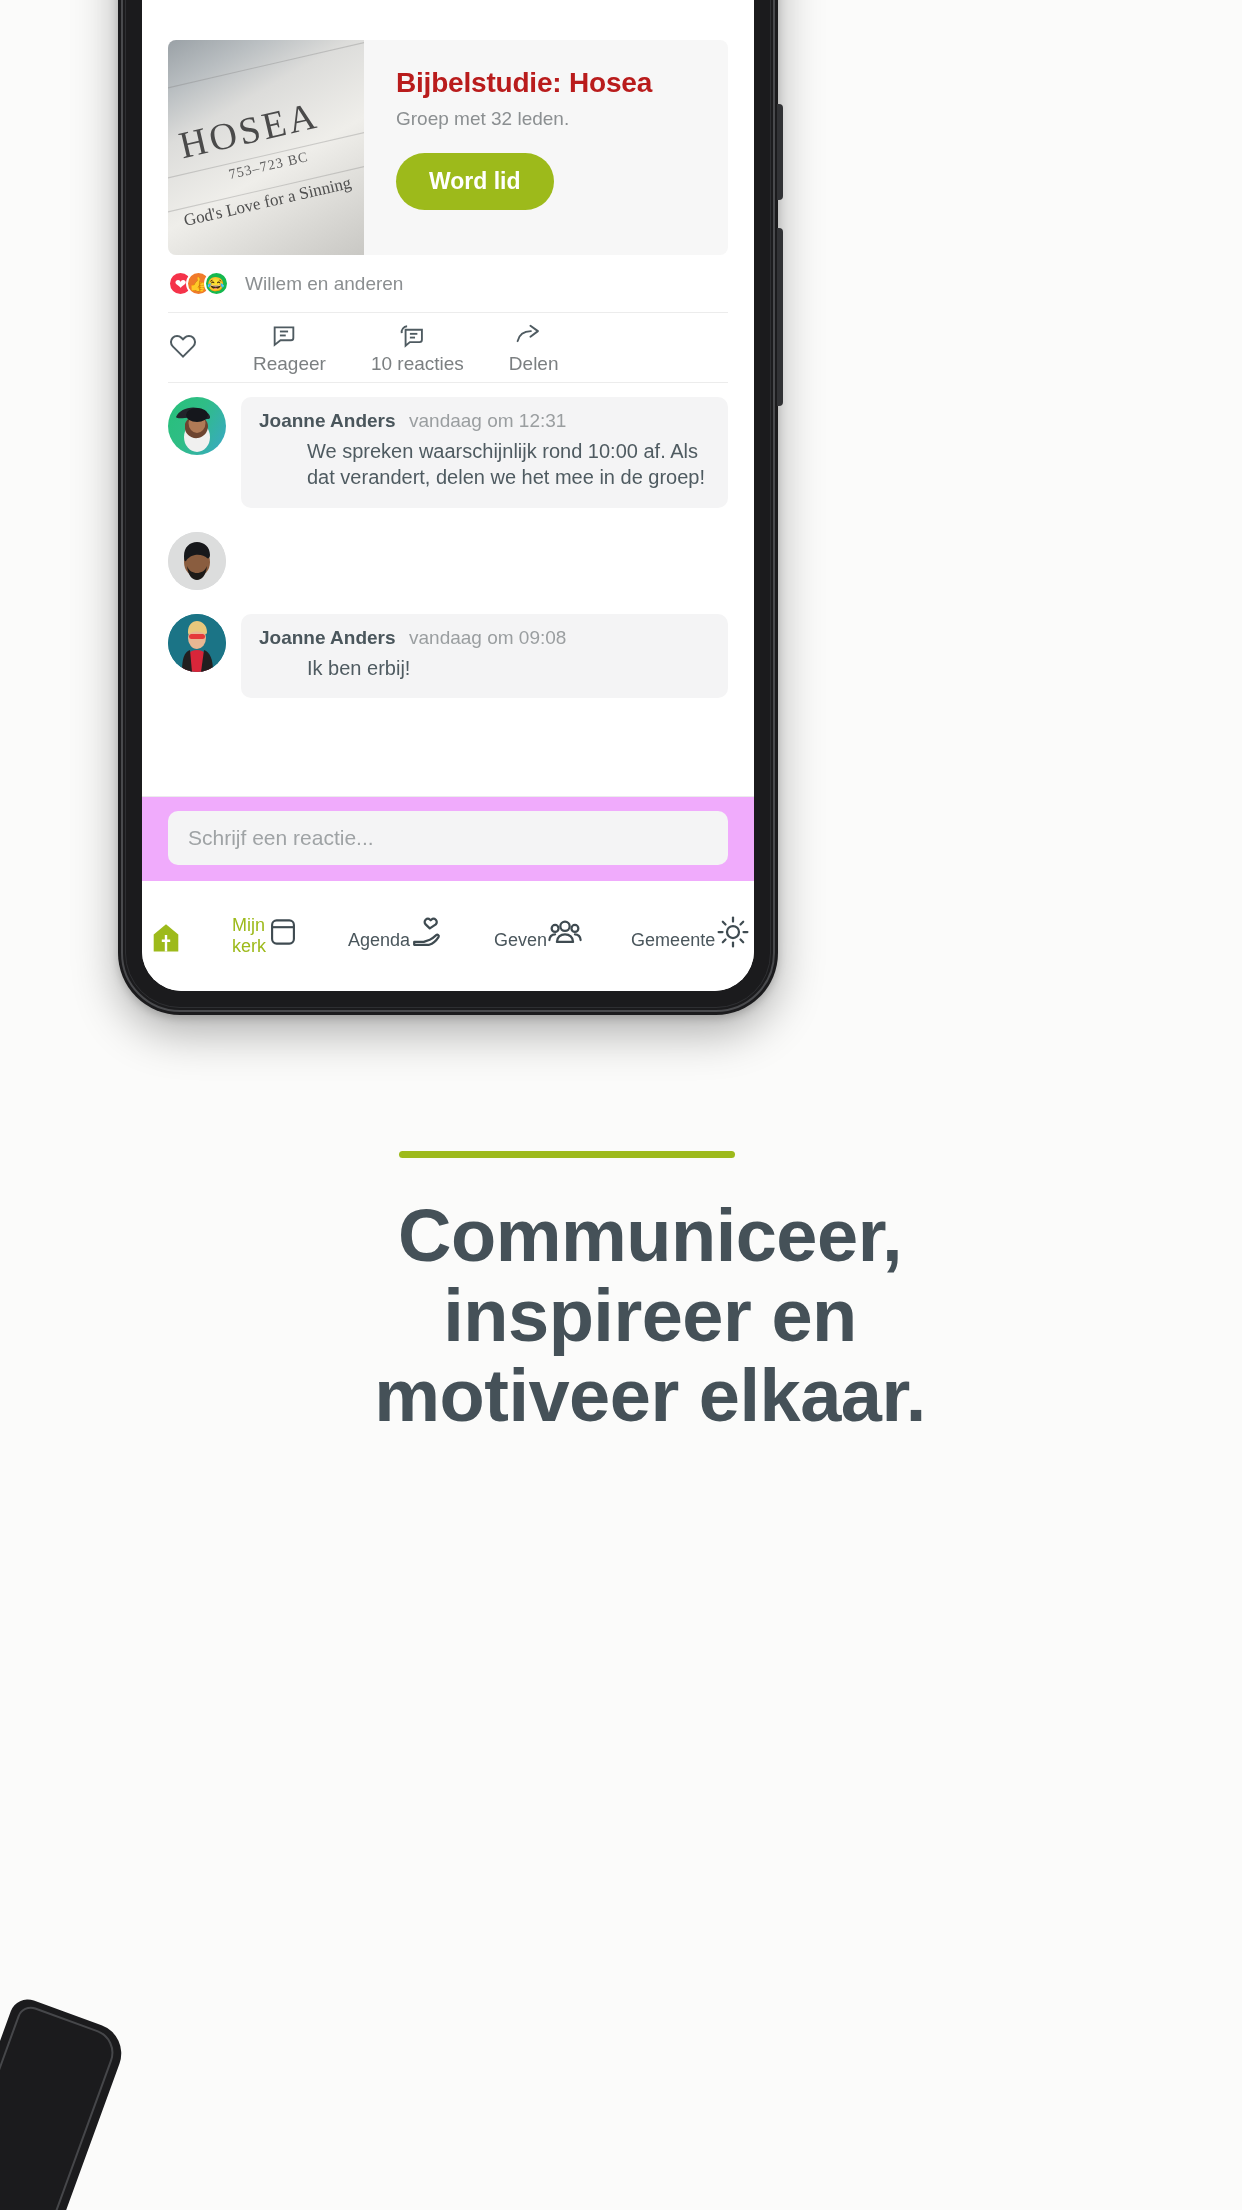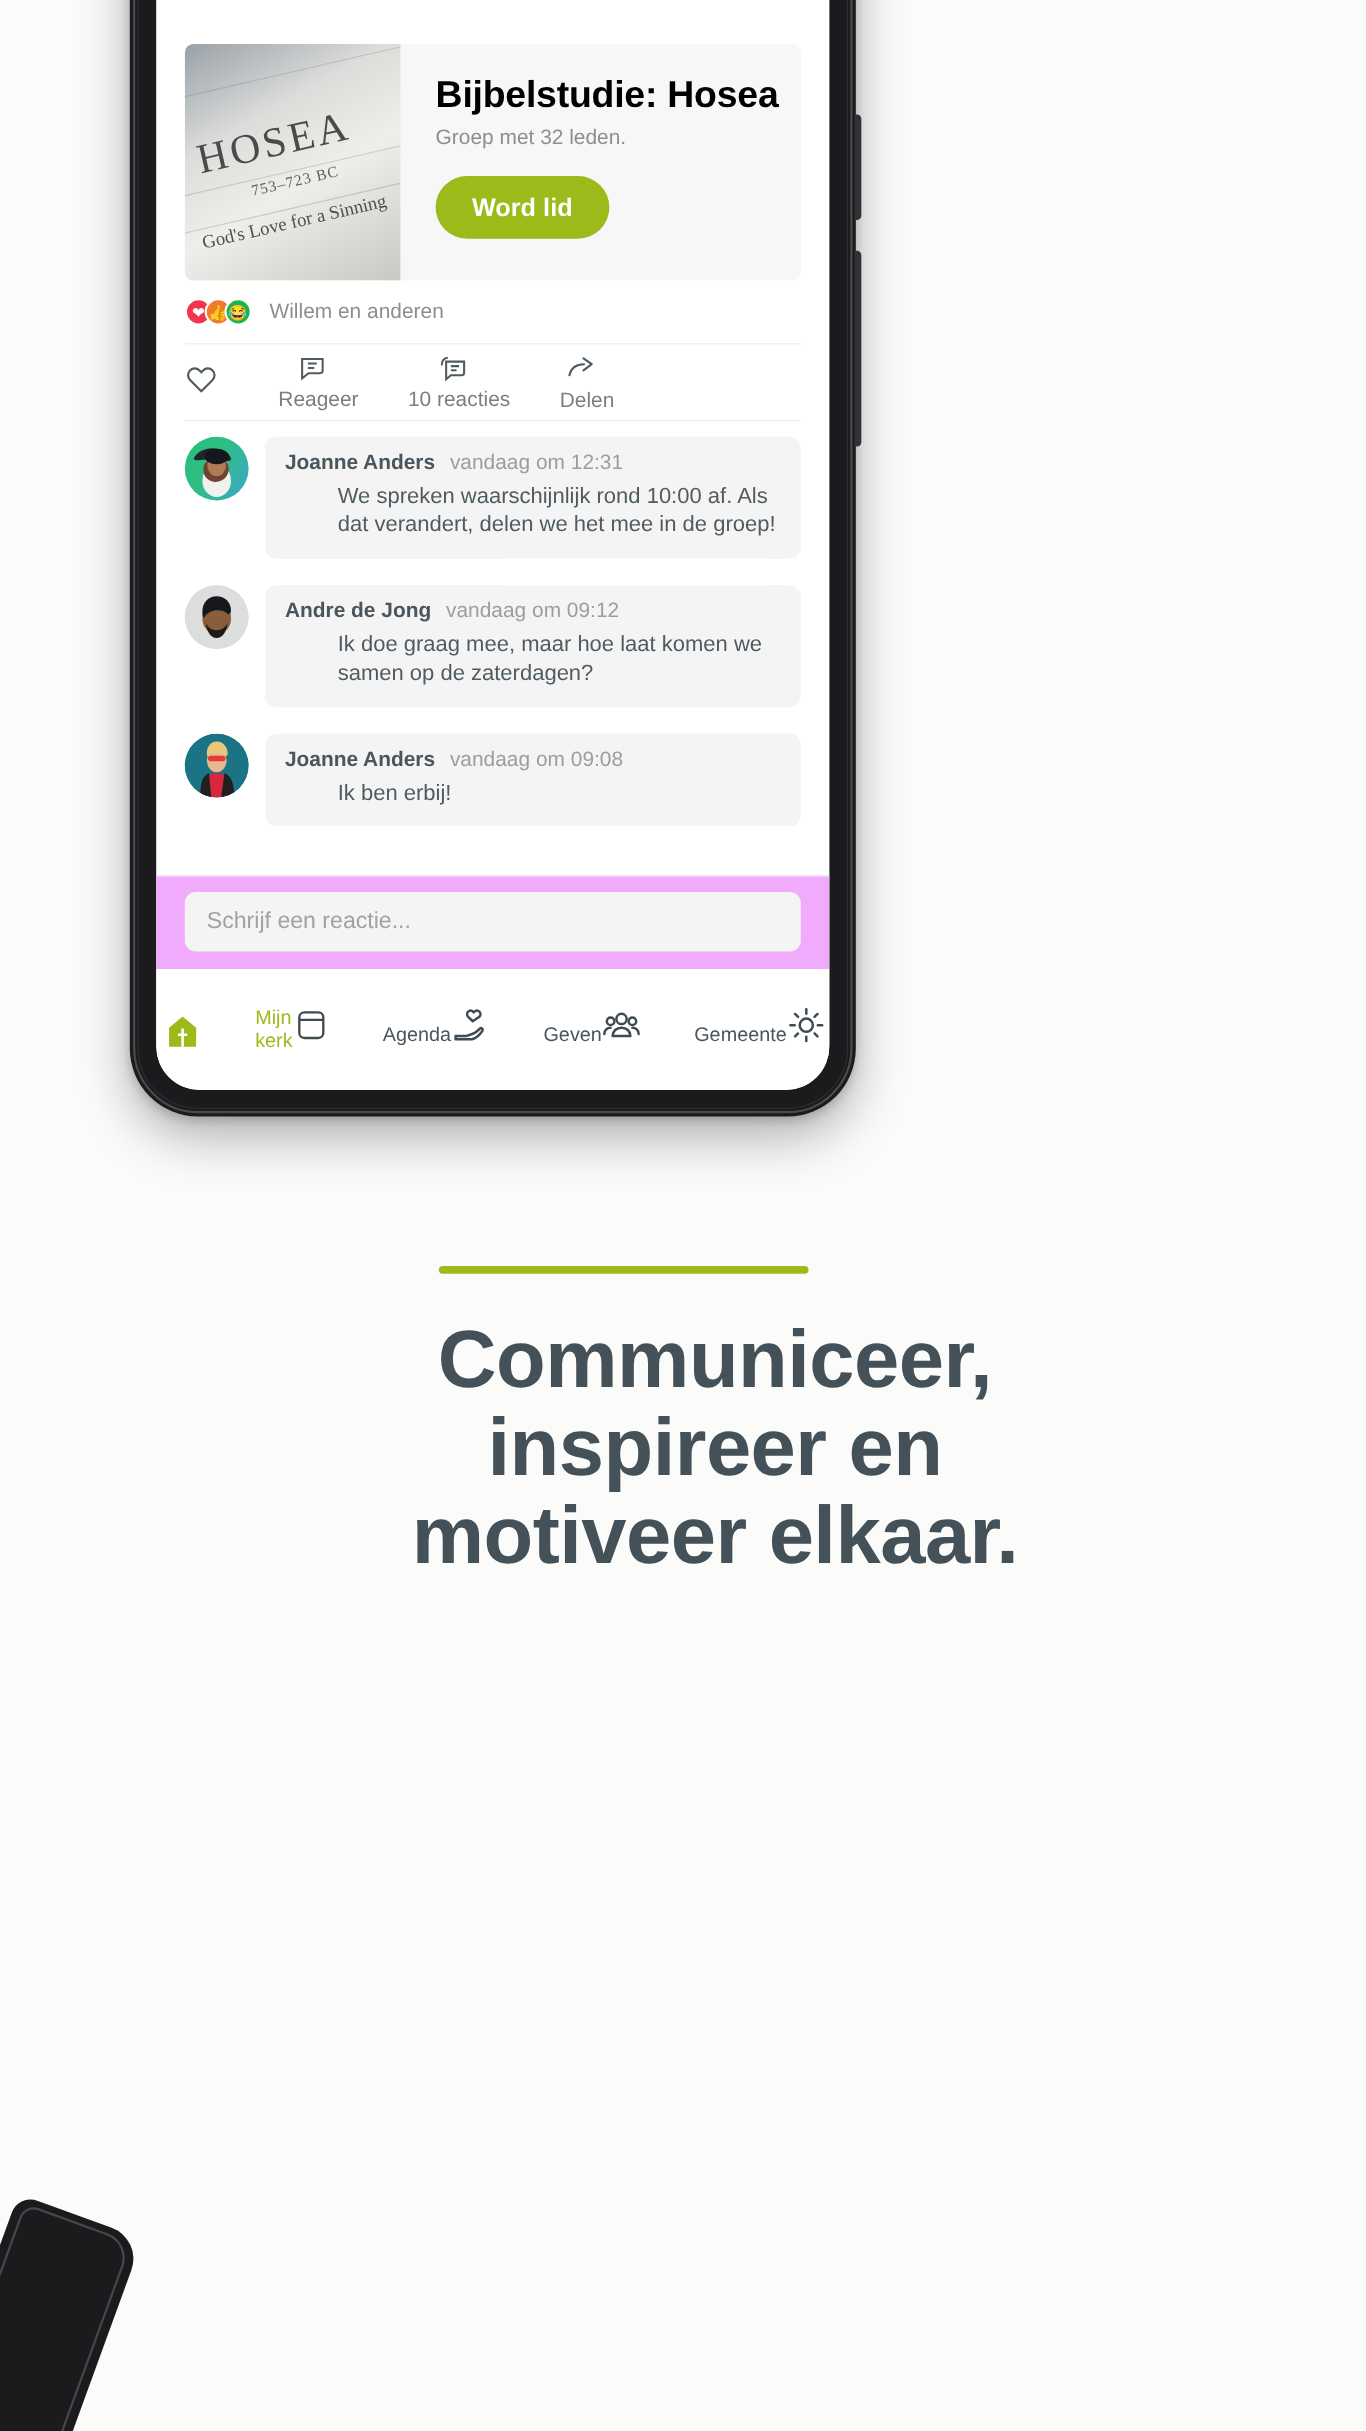--- a/index.html
+++ b/index.html
@@ -120,23 +120,23 @@
     font-size: 17px;
     color: #4f4f4f;
     transform: rotate(-13deg);
     white-space: nowrap;
   }
   .group-info {
     flex: 1 1 auto;
     padding: 27px 0 0 32px;
   }
   .group-title {
-    font-size: 34px;
+    font-size: 28px;
     font-weight: bold;
-    color: #000000;
+    color: #b91c1c;
     letter-spacing: -.2px;
   }
   .group-sub {
     margin-top: 9px;
     font-size: 19px;
     color: #8b8f91;
   }
   .join-btn {
     display: inline-block;
     margin-top: 23px;
@@ -430,27 +430,20 @@
           </div>
 
           <div class="comment">
             <div class="avatar" style="background:#d9dadb;">
               <svg width="58" height="58" viewBox="0 0 58 58">
                 <circle cx="29" cy="29" r="29" fill="#dcdddd"></circle>
                 <ellipse cx="29" cy="30" rx="13" ry="15" fill="#8a5d3f"></ellipse>
                 <path d="M16 24c0-9 6-14 13-14s13 5 13 13c0 3-2 4-3 3-2-2-7-4-12-3-5 1-8 4-9 6-1 1-2 0-2-5z" fill="#17181b"></path>
                 <path d="M19 34c1 9 5 14 10 14s9-5 10-14c-2 5-6 7-10 7s-8-2-10-7z" fill="#1d1a17"></path>
               </svg>
-            </div>
-            <div class="bubble">
-              <div class="bubble-head">
-                <span class="c-author">Andre de Jong</span>
-                <span class="c-time">vandaag om 09:12</span>
-              </div>
-              <div class="c-text">Ik doe graag mee, maar hoe laat komen we samen op de zaterdagen?</div>
             </div>
           </div>
 
           <div class="comment">
             <div class="avatar" style="background:#1d7a8c;">
               <svg width="58" height="58" viewBox="0 0 58 58">
                 <circle cx="29" cy="29" r="29" fill="#1b7486"></circle>
                 <path d="M14 58c1-15 7-22 15-22s14 7 15 22z" fill="#d8263a"></path>
                 <path d="M36 36c6 2 9 9 9 22H33z" fill="#221f20"></path>
                 <path d="M22 36c-6 2-8 9-8 22h10z" fill="#221f20"></path>

